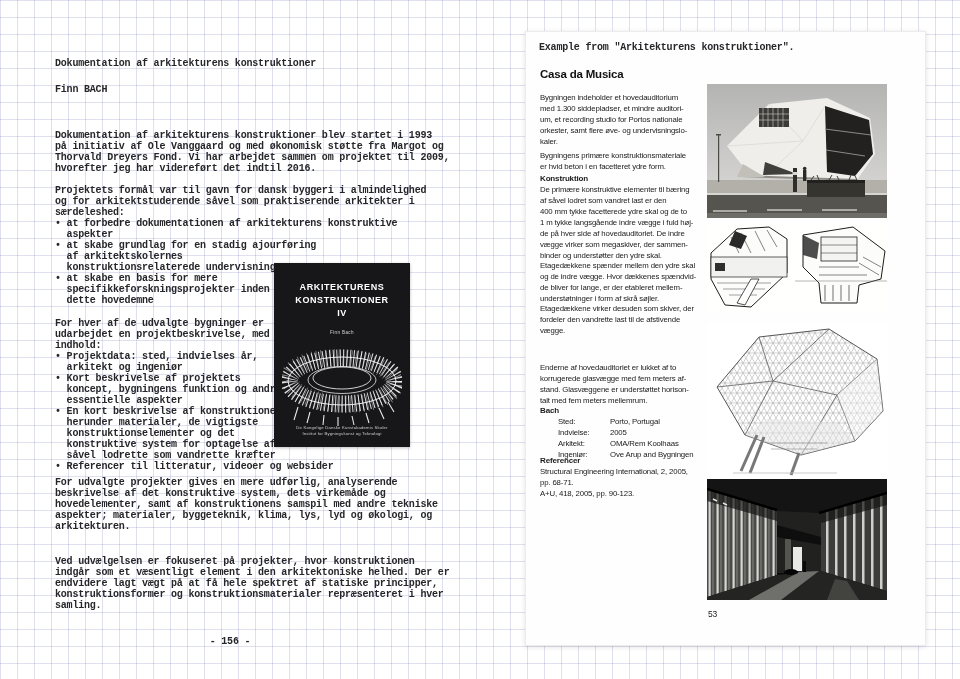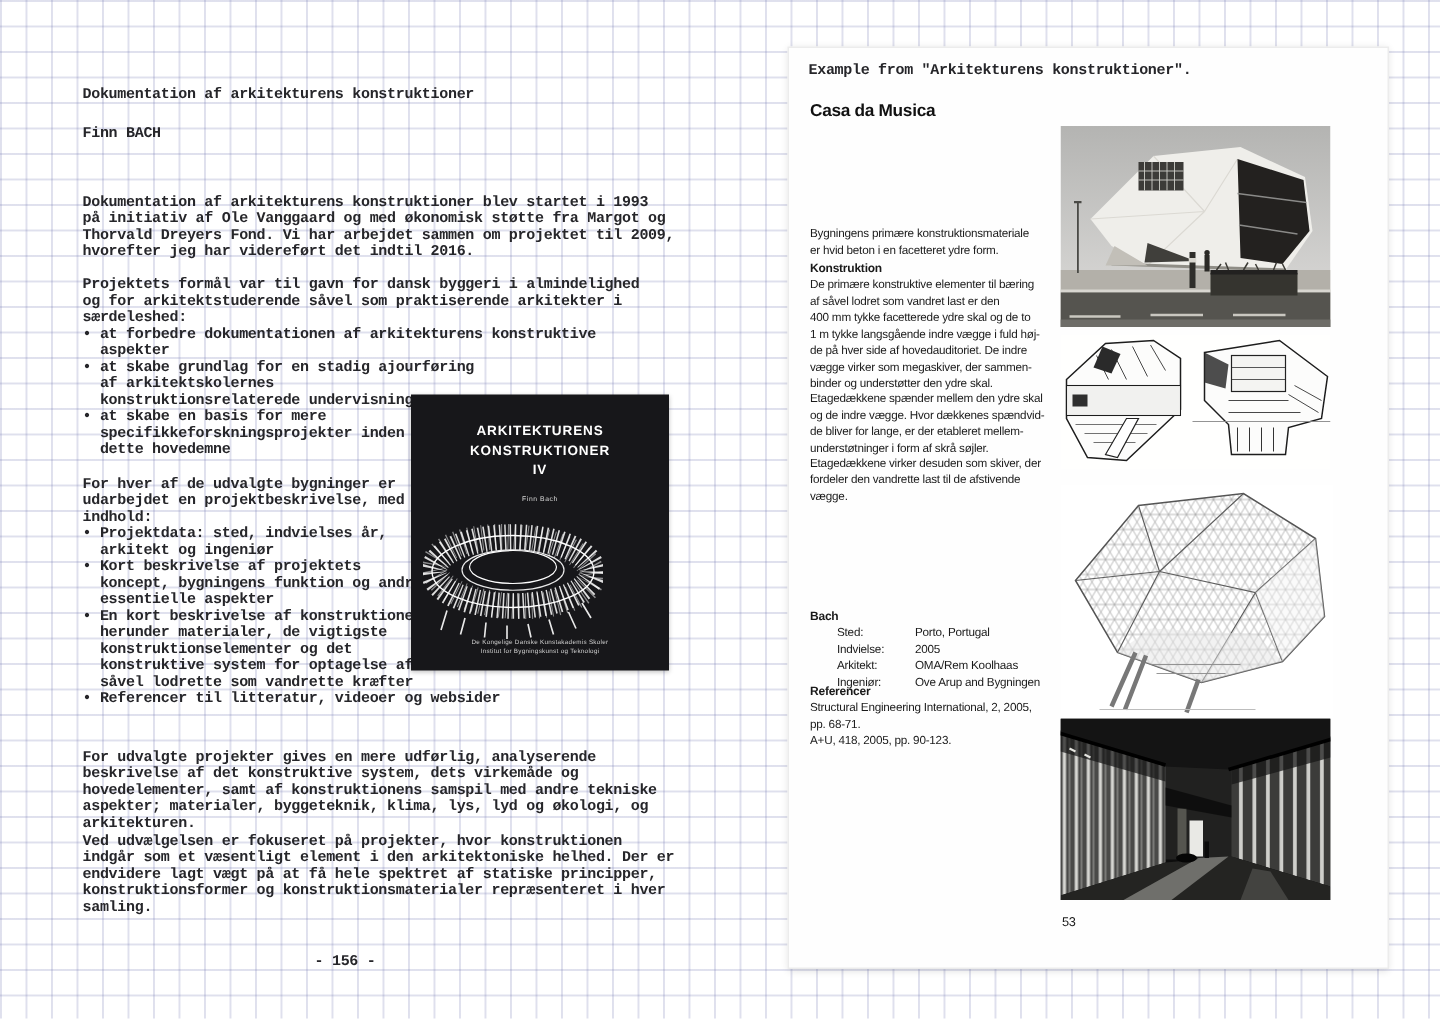--- a/index.html
+++ b/index.html
@@ -34,21 +34,20 @@
   .heading{
     font-family:"Liberation Sans", sans-serif;font-weight:bold;
     font-size:11.5px;color:#111;letter-spacing:-0.2px;
   }
   .data-row{white-space:normal;}
   .data-label{display:inline-block;width:52px;}
   
   .book-cover{
     left:274px;top:263px;width:136px;height:184px;background:#17171a;
     box-shadow:0 1px 3px rgba(0,0,0,0.25);
-    padding-left:36px;
   }
   .cover-title{
     position:absolute;top:18px;left:0;right:0;text-align:center;
     color:#fff;font-weight:bold;font-size:9px;line-height:13px;
     letter-spacing:0.6px;white-space:pre;
   }
   .cover-author{
     position:absolute;top:67px;left:0;right:0;text-align:center;
     color:#d8d8d8;font-size:4.5px;letter-spacing:0.4px;
   }
@@ -88,21 +87,21 @@
   arkitekt og ingeniør
 • Kort beskrivelse af projektets
   koncept, bygningens funktion og andre
   essentielle aspekter
 • En kort beskrivelse af konstruktionen
   herunder materialer, de vigtigste
   konstruktionselementer og det
   konstruktive system for optagelse af
   såvel lodrette som vandrette kræfter
 • Referencer til litteratur, videoer og websider</div>
-  <div class="abs mono" style="left:55px;top:500px;">For udvalgte projekter gives en mere udførlig, analyserende
+  <div class="abs mono" style="left:55px;top:477px;">For udvalgte projekter gives en mere udførlig, analyserende
 beskrivelse af det konstruktive system, dets virkemåde og
 hovedelementer, samt af konstruktionens samspil med andre tekniske
 aspekter; materialer, byggeteknik, klima, lys, lyd og økologi, og
 arkitekturen.</div>
   <div class="abs mono" style="left:55px;top:556px;">Ved udvælgelsen er fokuseret på projekter, hvor konstruktionen
 indgår som et væsentligt element i den arkitektoniske helhed. Der er
 endvidere lagt vægt på at få hele spektret af statiske principper,
 konstruktionsformer og konstruktionsmaterialer repræsenteret i hver
 samling.</div>
   <div class="abs mono" style="left:55px;top:636px;width:350px;text-align:center;">- 156 -</div>
@@ -126,37 +125,46 @@
     </div>
     <div class="cover-publisher">De Kongelige Danske Kunstakademis Skoler
 Institut for Bygningskunst og Teknologi</div>
   </div>
 </div>
 
 <div class="abs right-page">
   <div class="abs mono" style="left:13px;top:10px;">Example from "Arkitekturens konstruktioner".</div>
   <div class="abs heading" style="left:14px;top:36px;">Casa da Musica</div>
 
+  <div class="abs sans" style="left:14px;top:60px;">Bygningen indeholder et hovedauditorium
+med 1.300 siddepladser, et mindre auditori-
+um, et recording studio for Portos nationale
+orkester, samt flere øve- og undervisningslo-
+kaler.</div>
   <div class="abs sans" style="left:14px;top:118px;">Bygningens primære konstruktionsmateriale
 er hvid beton i en facetteret ydre form.</div>
   <div class="abs sans sans-h" style="left:14px;top:141px;">Konstruktion</div>
   <div class="abs sans" style="left:14px;top:152px;">De primære konstruktive elementer til bæring
 af såvel lodret som vandret last er den
 400 mm tykke facetterede ydre skal og de to
 1 m tykke langsgående indre vægge i fuld høj-
 de på hver side af hovedauditoriet. De indre
 vægge virker som megaskiver, der sammen-
 binder og understøtter den ydre skal.</div>
   <div class="abs sans" style="left:14px;top:271px;">Etagedækkene virker desuden som skiver, der
 fordeler den vandrette last til de afstivende
 vægge.</div>
   <div class="abs sans" style="left:14px;top:228px;">Etagedækkene spænder mellem den ydre skal
 og de indre vægge. Hvor dækkenes spændvid-
 de bliver for lange, er der etableret mellem-
 understøtninger i form af skrå søjler.</div>
+  <div class="abs sans" style="left:14px;top:330px;">Enderne af hovedauditoriet er lukket af to
+korrugerede glasvægge med fem meters af-
+stand. Glasvæggene er understøttet horison-
+talt med fem meters mellemrum.</div>
 
   <div class="abs sans sans-h" style="left:14px;top:373px;">Bach</div>
   <div class="abs sans" style="left:32px;top:384px;white-space:normal;">
     <div class="data-row"><span class="data-label">Sted:</span><span>Porto, Portugal</span></div>
     <div class="data-row"><span class="data-label">Indvielse:</span><span>2005</span></div>
     <div class="data-row"><span class="data-label">Arkitekt:</span><span>OMA/Rem Koolhaas</span></div>
     <div class="data-row"><span class="data-label">Ingeniør:</span><span>Ove Arup and Bygningen</span></div>
   </div>
 
   <div class="abs sans sans-h" style="left:14px;top:423px;">Referencer</div>

